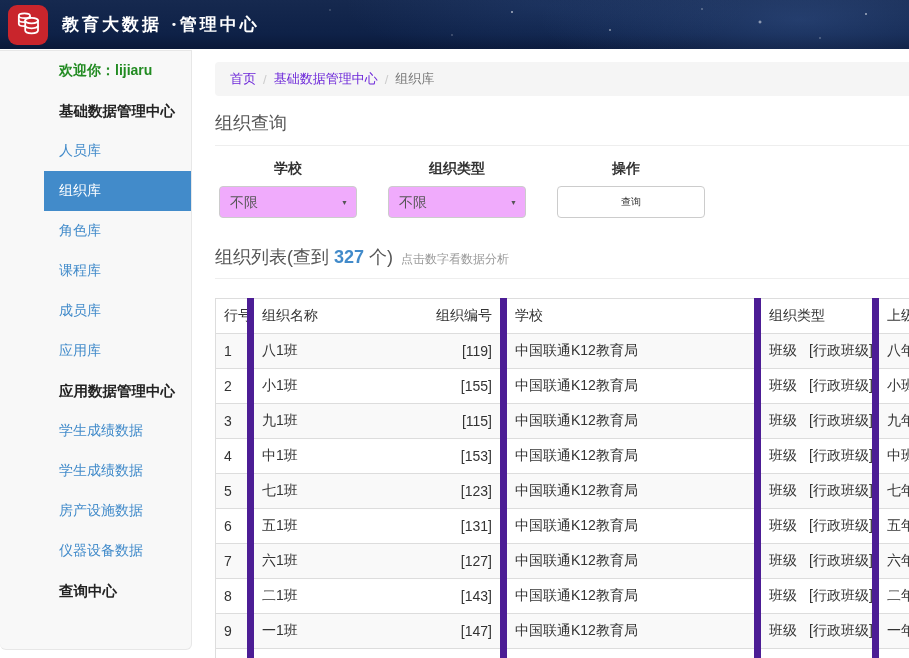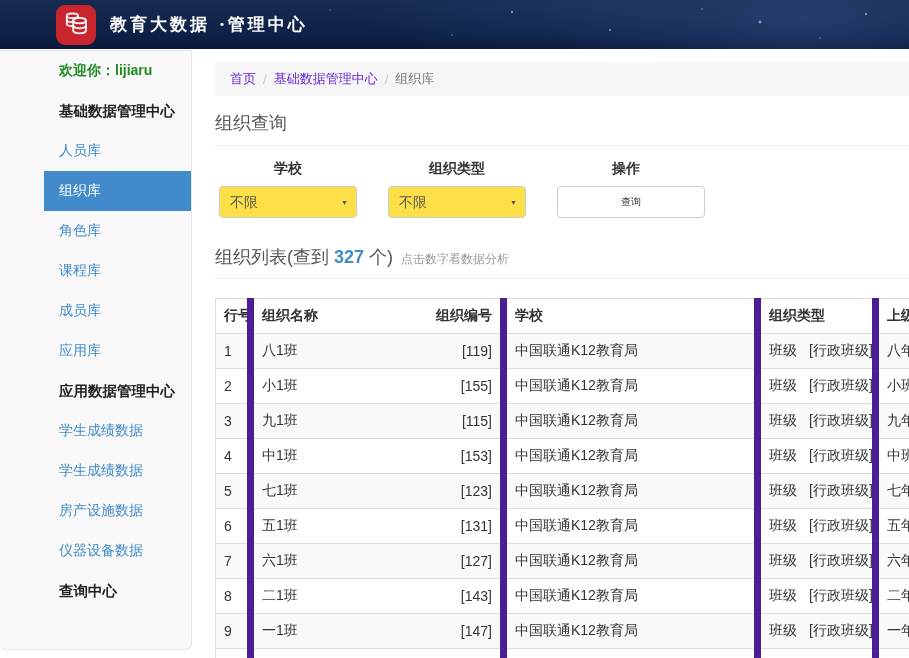--- a/index.html
+++ b/index.html
@@ -15,21 +15,20 @@
       radial-gradient(1.5px 1.5px at 610px 30px, rgba(255,255,255,.7), transparent),
       radial-gradient(1px 1px at 702px 9px,  rgba(255,255,255,.8), transparent),
       radial-gradient(2px 2px  at 760px 22px, rgba(255,255,255,.75), transparent),
       radial-gradient(1px 1px at 820px 38px, rgba(255,255,255,.7), transparent),
       radial-gradient(1.5px 1.5px at 866px 14px, rgba(255,255,255,.85), transparent),
       radial-gradient(1px 1px at 452px 35px, rgba(255,255,255,.6), transparent),
       radial-gradient(1px 1px at 330px 10px, rgba(255,255,255,.5), transparent),
       radial-gradient(260px 70px at 88% 40%, rgba(80,120,190,.30), transparent),
       radial-gradient(200px 60px at 60% 10%, rgba(60,100,170,.18), transparent),
       linear-gradient(180deg,#16294f 0%, #0e2147 70%, #0a1838 100%);
-    padding-left: 48px;
   }
   .logo-box{ width:40px; height:40px; margin-left:8px; border-radius:9px;
              background:#c9252c; display:flex; align-items:center; justify-content:center; }
   .topbar-title{ color:#fff; font-family:"DejaVu Serif", serif; font-weight:bold;
                  font-size:17px; letter-spacing:3px; margin-left:14px; }
 
   
   .sidebar{
     position:absolute; left:0; top:50px; width:192px; height:600px;
     background:#f8f8f8; border:1px solid #e7e7e7; border-left:none;
@@ -55,21 +54,21 @@
   .rule{ border:none; border-top:1px solid #eee; margin-top:10px; }
 
   
   .filters{ display:flex; margin-top:14px; margin-left:4px; }
   .filter-group{ width:138px; margin-right:31px; }
   .filter-label{ text-align:center; font-size:14px; font-weight:bold; color:#333;
                  margin-bottom:8px; }
   .select-wrap{ position:relative; }
   .select-wrap select{
     width:100%; height:32px; border:1px solid #ccc; border-radius:4px;
-    background:#fde047; color:#555; font-size:14px; padding:0 24px 0 10px;
+    background:#f0abfc; color:#555; font-size:14px; padding:0 24px 0 10px;
     -webkit-appearance:none; appearance:none; outline:none;
     font-family:"Liberation Sans", sans-serif;
   }
   .caret{ position:absolute; right:9px; top:50%; transform:translateY(-50%);
           font-size:7px; color:#555; pointer-events:none; }
   .query-btn{ width:148px; height:32px; background:#fff; border:1px solid #ccc;
               border-radius:4px; font-size:10px; color:#333; cursor:pointer;
               font-family:"Liberation Sans", sans-serif; }
 
   
@@ -78,21 +77,21 @@
   .list-title .count{ color:#428bca; font-weight:bold; margin:0 5px; cursor:pointer; }
   .list-title .hint{ font-size:12px; color:#999; margin-left:8px; }
   .rule2{ border:none; border-top:1px solid #eee; margin-top:9px; margin-bottom:19px; }
 
   
   table{ width:780px; table-layout:fixed; border-collapse:collapse;
          font-size:14px; color:#333; }
   table{ border:1px solid #ddd; }
   th,td{ height:35px; padding:0 8px; border-top:1px solid #ddd;
          text-align:left; font-weight:normal; overflow:hidden; white-space:nowrap; }
-  th{ font-weight:bold; }
+  th{ font-weight:normal; }
   th:not(:first-child), td:not(:first-child){ border-left:7px solid #4c1d95; }
   th.col-code, td.col-code{ border-left:none; text-align:right; }
   tbody tr:nth-child(odd){ background:#f9f9f9; }
   .type-tag{ margin-left:12px; }
   tr.stub td{ background:#fff; }
 </style>
 </head>
 <body>
 
 <div class="topbar">

